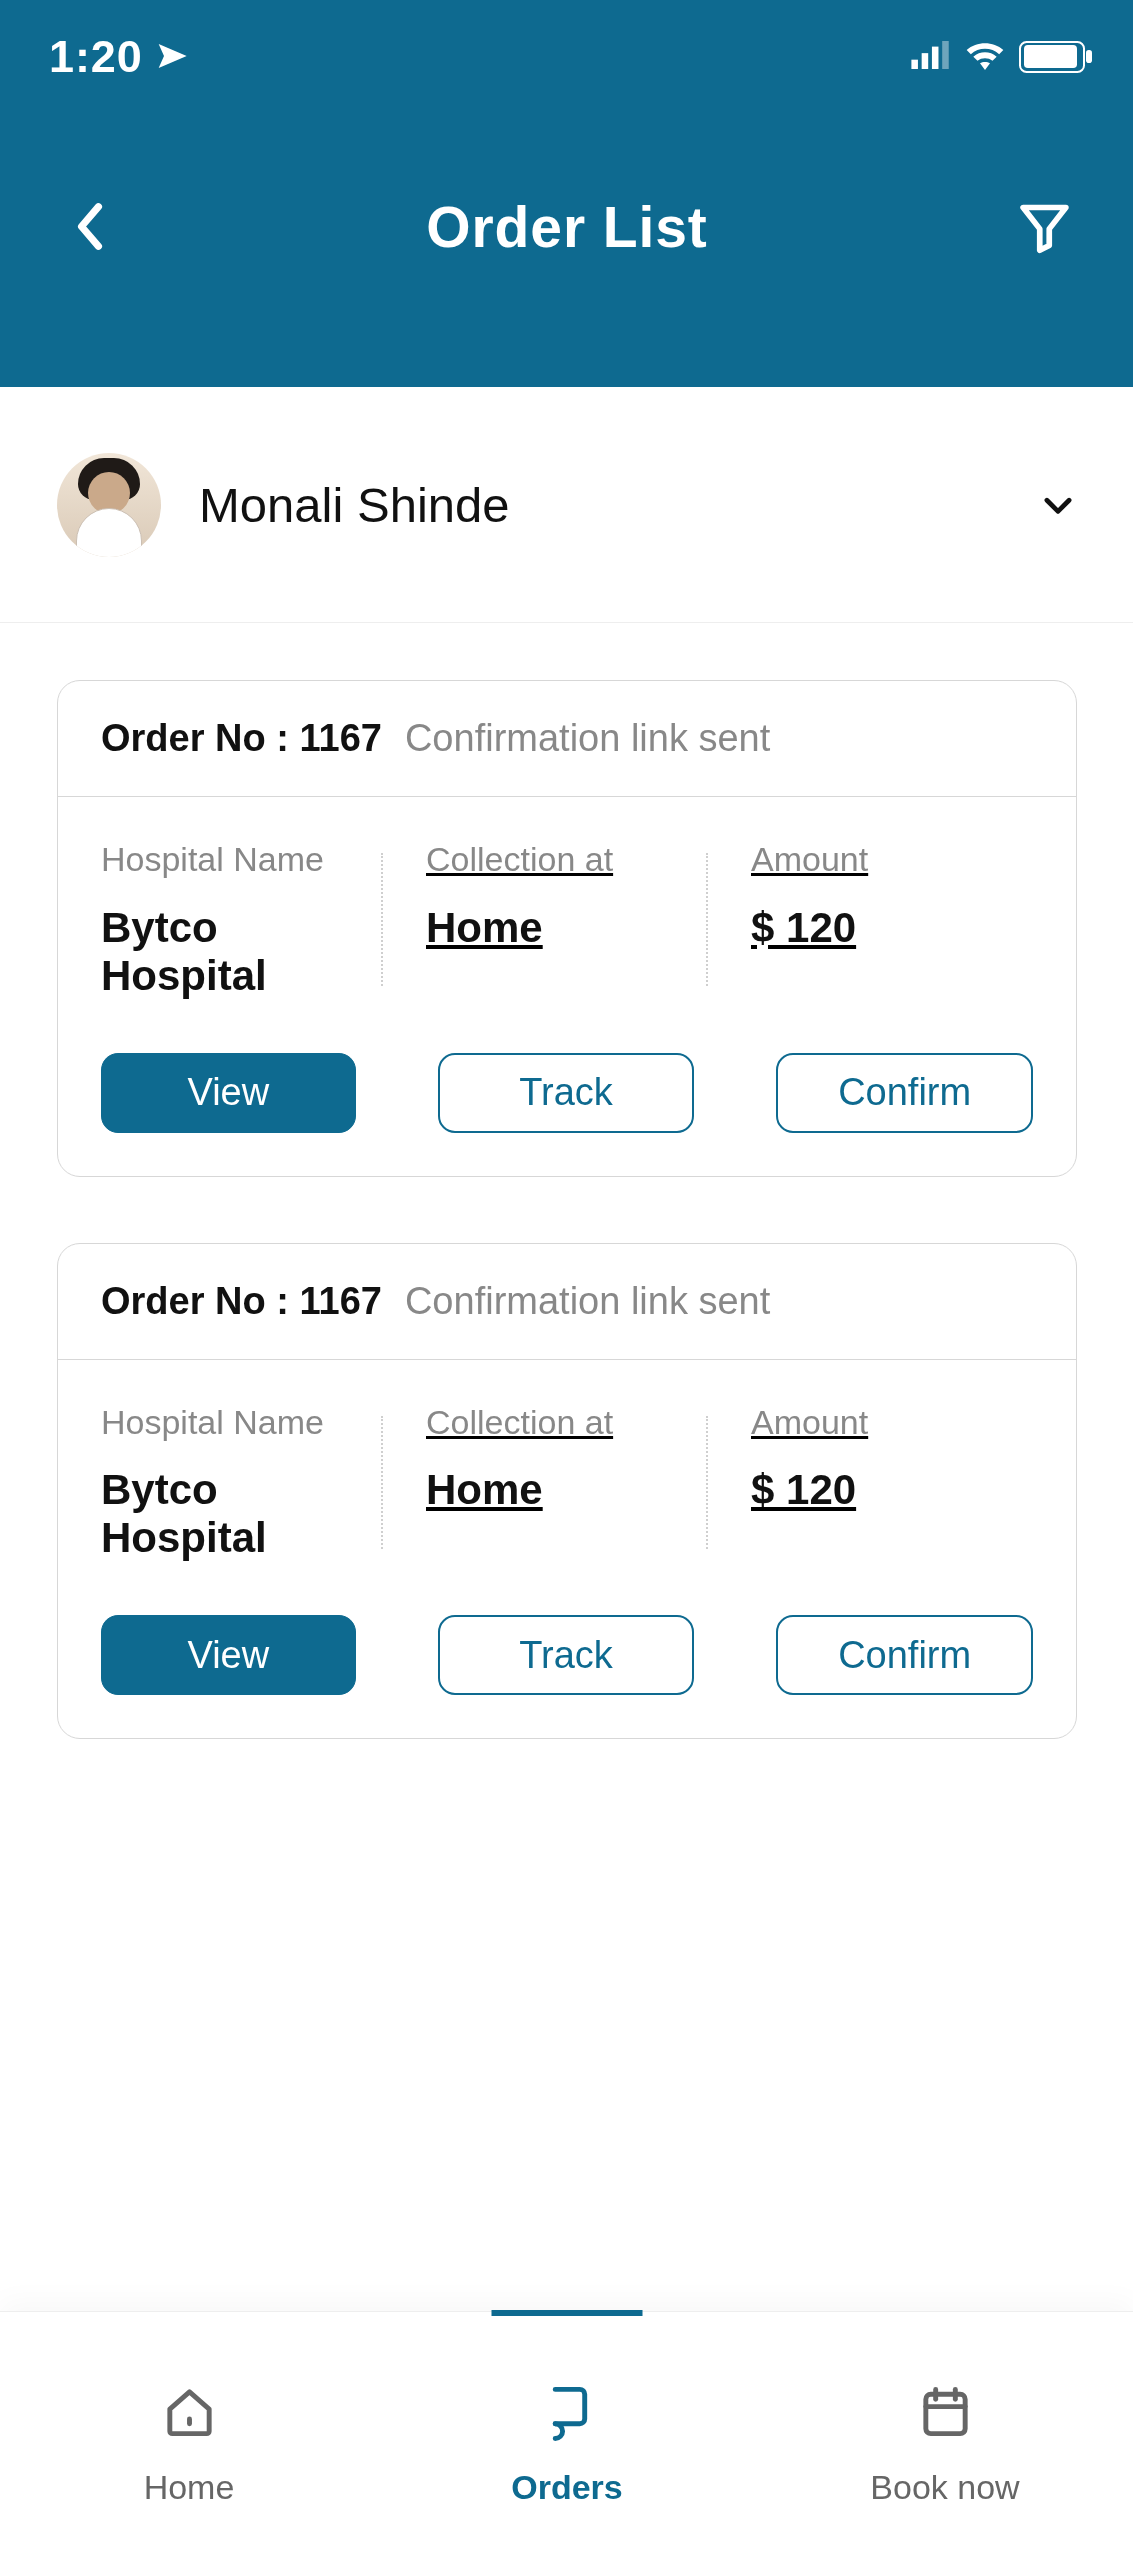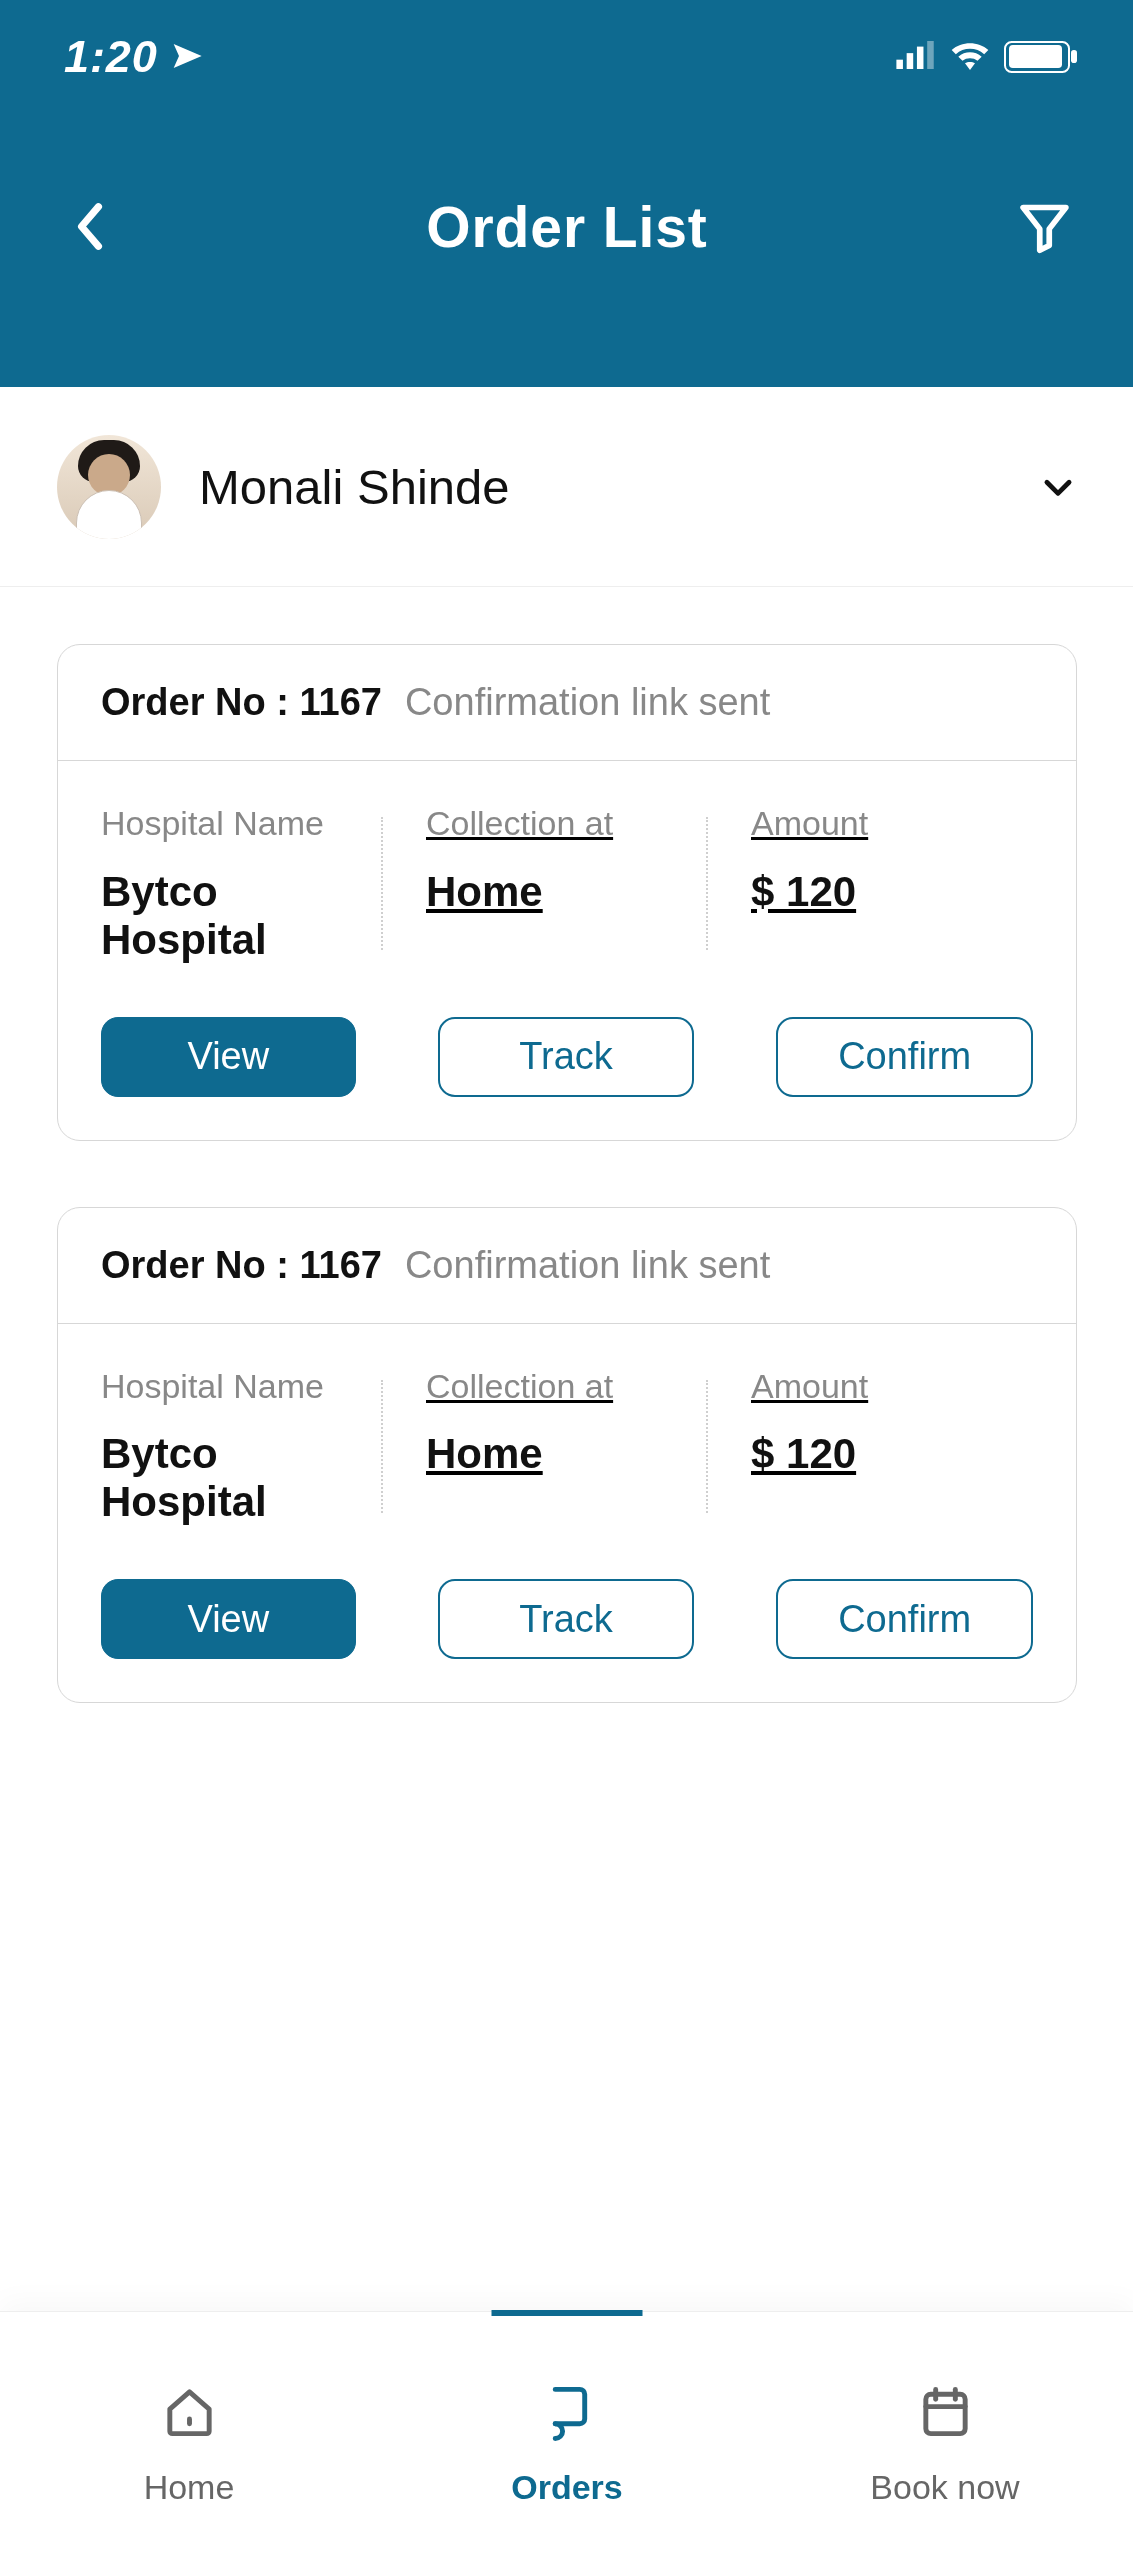--- a/index.html
+++ b/index.html
@@ -1,30 +1,30 @@
 <!DOCTYPE html>
 <html style="font-size:15px"><head>
 <meta charset="utf-8">
 <style>
   * { box-sizing: border-box; margin: 0; padding: 0; }
   html, body { width: 1134px; height: 2576px; font-family: -apple-system, Helvetica, Arial, sans-serif; background:#fff; }
   .screen { width:1134px; height:2576px; display:flex; flex-direction:column; position:relative; }
 
   
   .header { background:#0e6a90; color:#fff; height:387px; display:flex; flex-direction:column; }
-  .status-bar { height:113px; display:flex; align-items:center; justify-content:space-between; padding:0 64px;font-style:italic; }
+  .status-bar { height:113px; display:flex; align-items:center; justify-content:space-between; padding:0 49px; }
   .status-left { display:flex; align-items:center; gap:13.2px; font-size:45px; font-weight:600; letter-spacing:0.9px;}
   .status-right { display:flex; align-items:center; gap:13.2px; }
   .title-row { flex:1; display:flex; align-items:center; justify-content:space-between; padding:0 57px 47px 57px; }
   .title-row .title { font-size:57px; font-weight:700; letter-spacing:0.9px;}
   .icon-btn { width:66px; height:66px; display:flex; align-items:center; justify-content:center; color:#fff; }
   .chev-left svg, .funnel svg { stroke:#fff; }
 
   
-  .profile { height:200px; border-bottom:1.9px solid #eee; display:flex; align-items:center; padding:0 57px; gap:38px; }
+  .profile { height:236px; border-bottom:1.9px solid #eee; display:flex; align-items:center; padding:0 57px; gap:38px; }
   .avatar { width:104px; height:104px; border-radius:52px; background:linear-gradient(#f1e6d8,#d9c9b6); position:relative; overflow:hidden;}
   .avatar .face{position:absolute;left:31px;top:19px;width:42px;height:42px;border-radius:21px;background:#caa98a;}
   .avatar .hair{position:absolute;left:21px;top:5.7px;width:62px;height:42px;border-radius:31px 31px 19px 19px;background:#1f1a17;}
   .avatar .body{position:absolute;left:19px;top:55px;width:66px;height:57px;border-radius:33px 33px 0 0;background:#ffffff;border:1.9px solid #cbbfb3;}
   .profile-name { font-size:49px; font-weight:500; color:#111; flex:1;}
   .chev-down { width:38px; height:38px; }
 
   
   .content { padding:57px 57px 0 57px; display:flex; flex-direction:column; gap:66px; }
   .card { border:1.9px solid #d7d7d7; border-radius:23px; overflow:hidden; }

